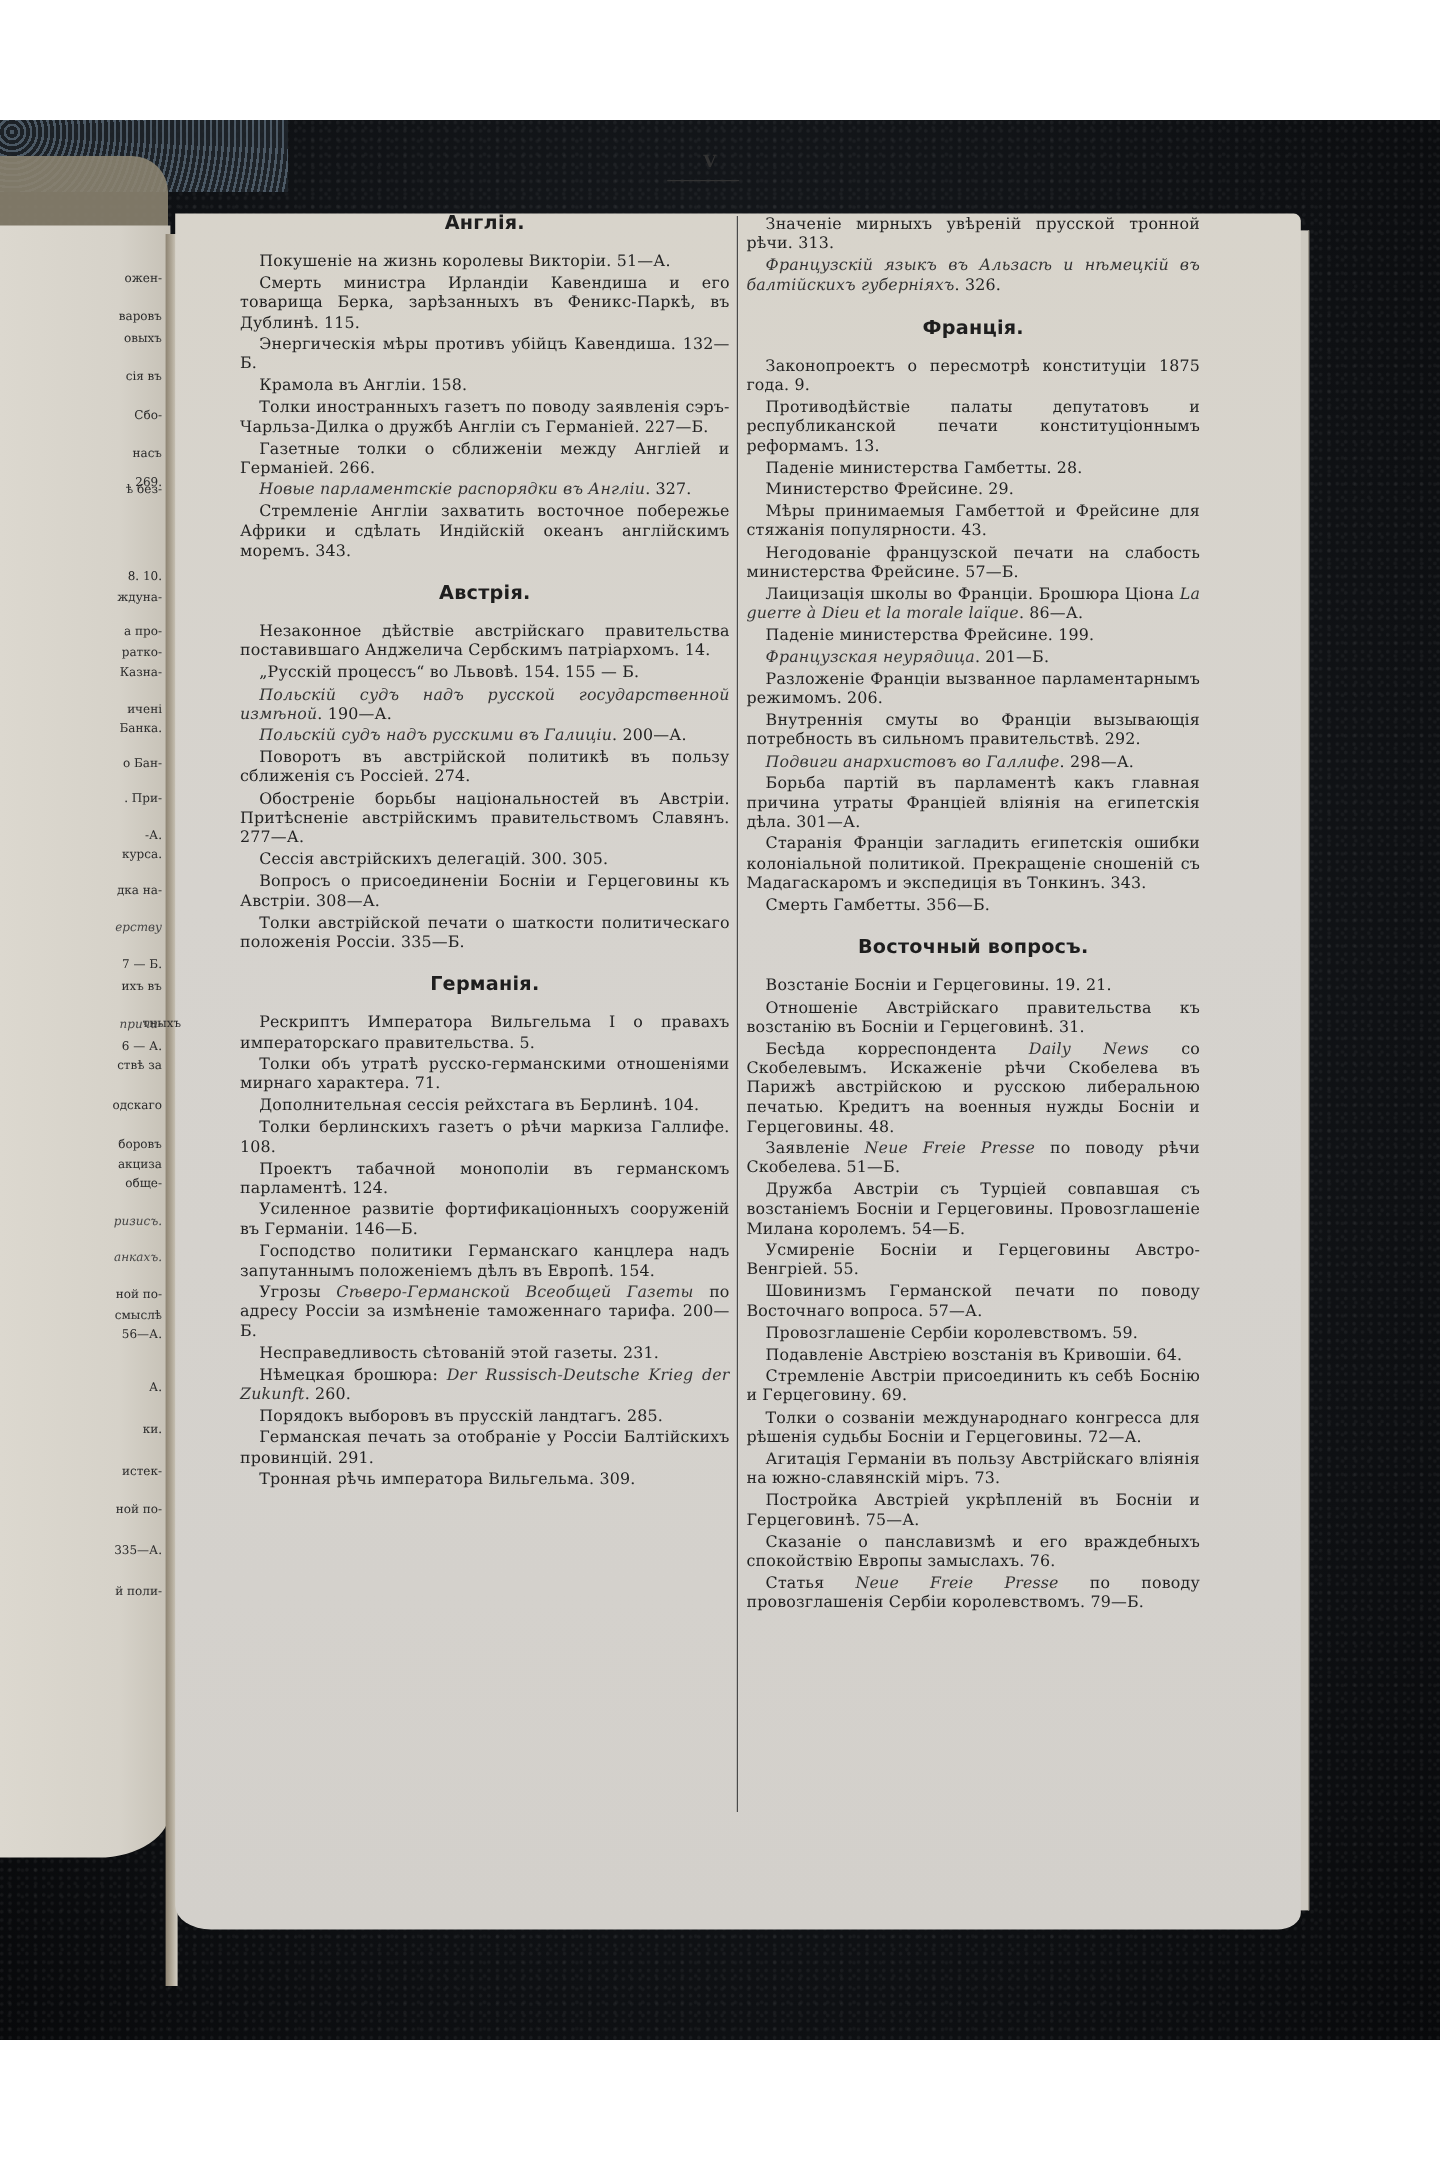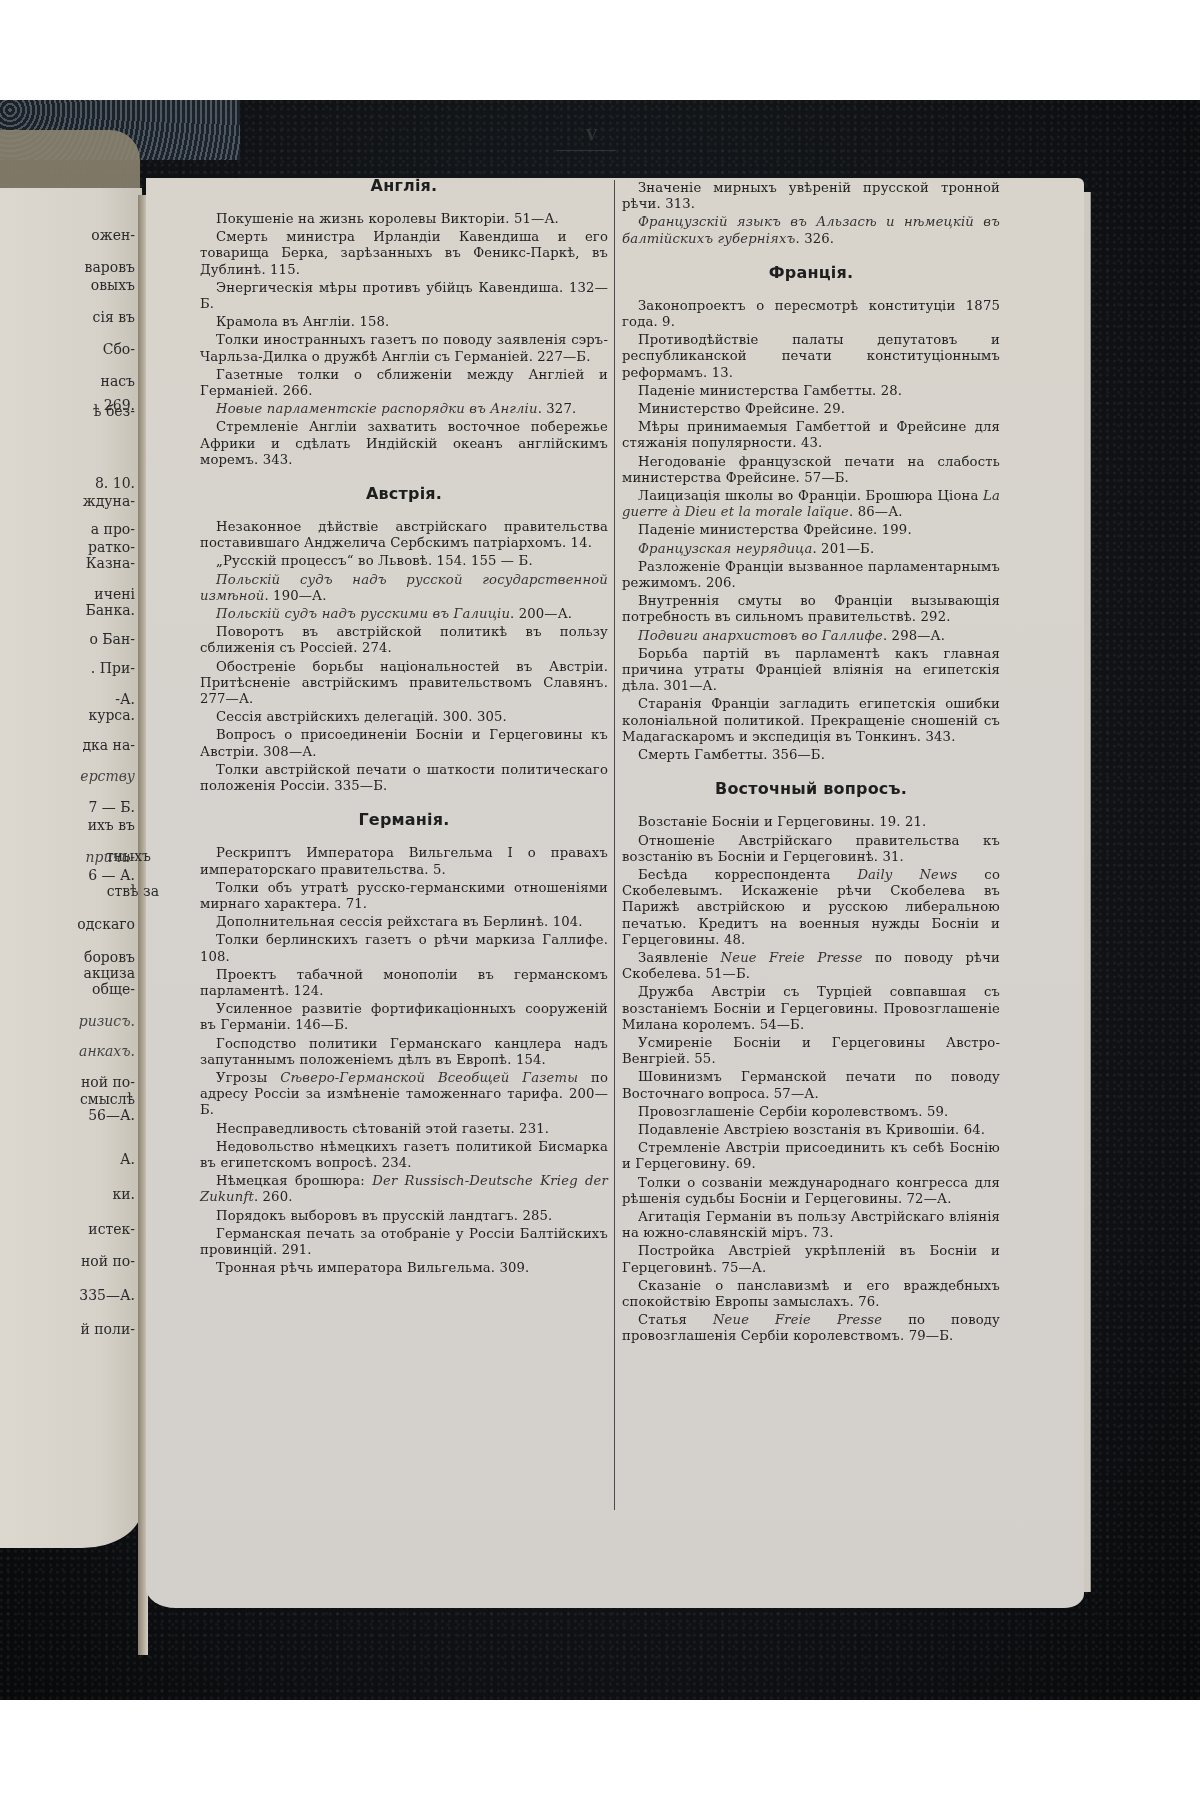--- a/index.html
+++ b/index.html
@@ -43,21 +43,21 @@
       border-top-right-radius: 6px;
       border-bottom-left-radius: 30px 20px;
       border-bottom-right-radius: 20px 14px;
     }
     .right-page-edge {
       position: absolute; left: 1080px; top: 92px; width: 10px; height: 1400px;
       background: #cdc9c0; border-right: 1px solid #9c978c;
     }
     .left-frag {
       position: absolute; left: 0; width: 135px; text-align: right;
-      font-size: 14px; color: #2a2a2a; line-height: 1;
+      font-size: 10px; color: #2a2a2a; line-height: 1;
     }
     .left-frag .it { font-style: italic; color: #444; }
     .page-num {
       position: absolute; left: 586px; top: 127px; font-size: 14px; font-weight: bold; color: #333;
     }
     .header-rule {
       position: absolute; left: 556px; top: 150px; width: 60px; height: 1px; background: #333;
     }
     .col-rule {
       position: absolute; left: 614px; top: 180px; width: 1px; height: 1330px; background: #4a4a4a;
@@ -106,21 +106,21 @@
     <div class="left-frag" style="top: 632px;"><span>о Бан-</span></div>
     <div class="left-frag" style="top: 661px;"><span>. При-</span></div>
     <div class="left-frag" style="top: 692px;"><span>-А.</span></div>
     <div class="left-frag" style="top: 708px;"><span>курса.</span></div>
     <div class="left-frag" style="top: 738px;"><span>дка на-</span></div>
     <div class="left-frag" style="top: 769px;"><span class="it">ерству</span></div>
     <div class="left-frag" style="top: 800px;"><span>7 — Б.</span></div>
     <div class="left-frag" style="top: 818px;"><span>ихъ въ</span></div>
     <div class="left-frag" style="top: 850px;"><span class="it">причи-</span></div>
     <div class="left-frag" style="top: 868px;"><span>6 — А.</span></div>
-    <div class="left-frag" style="top: 884px; padding-left: 24px;"><span>ствѣ за</span></div>
+    <div class="left-frag" style="top: 884px;"><span>ствѣ за</span></div>
     <div class="left-frag" style="top: 849px; padding-left: 16px;"><span>тныхъ</span></div>
     <div class="left-frag" style="top: 917px;"><span>одскаго</span></div>
     <div class="left-frag" style="top: 950px;"><span>боровъ</span></div>
     <div class="left-frag" style="top: 966px;"><span>акциза</span></div>
     <div class="left-frag" style="top: 982px;"><span>обще-</span></div>
     <div class="left-frag" style="top: 1014px;"><span class="it">ризисъ.</span></div>
     <div class="left-frag" style="top: 1044px;"><span class="it">анкахъ.</span></div>
     <div class="left-frag" style="top: 1075px;"><span>ной по-</span></div>
     <div class="left-frag" style="top: 1092px;"><span>смыслѣ</span></div>
     <div class="left-frag" style="top: 1108px;"><span>56—А.</span></div>
@@ -159,21 +159,20 @@
     <div class="heading">Германія.</div>
     <p class="entry"><span>Рескриптъ Императора Вильгельма I о правахъ императорскаго правительства. 5.</span></p>
     <p class="entry"><span>Толки объ утратѣ русско-германскими отношеніями мирнаго характера. 71.</span></p>
     <p class="entry"><span>Дополнительная сессія рейхстага въ Берлинѣ. 104.</span></p>
     <p class="entry"><span>Толки берлинскихъ газетъ о рѣчи маркиза Галлифе. 108.</span></p>
     <p class="entry"><span>Проектъ табачной монополіи въ германскомъ парламентѣ. 124.</span></p>
     <p class="entry"><span>Усиленное развитіе фортификаціонныхъ сооруженій въ Германіи. 146—Б.</span></p>
     <p class="entry"><span>Господство политики Германскаго канцлера надъ запутаннымъ положеніемъ дѣлъ въ Европѣ. 154.</span></p>
     <p class="entry"><span>Угрозы </span><span class="it">Сѣверо-Германской Всеобщей Газеты</span><span> по адресу Россіи за измѣненіе таможеннаго тарифа. 200—Б.</span></p>
     <p class="entry"><span>Несправедливость сѣтованій этой газеты. 231.</span></p>
-    <p class="entry"><span>Недовольство нѣмецкихъ газетъ политикой Бисмарка въ египетскомъ вопросѣ. 234.</span></p>
     <p class="entry"><span>Нѣмецкая брошюра: </span><span class="it">Der Russisch-Deutsche Krieg der Zukunft</span><span>. 260.</span></p>
     <p class="entry"><span>Порядокъ выборовъ въ прусскій ландтагъ. 285.</span></p>
     <p class="entry"><span>Германская печать за отобраніе у Россіи Балтійскихъ провинцій. 291.</span></p>
     <p class="entry"><span>Тронная рѣчь императора Вильгельма. 309.</span></p>
   </div>
 <div class="col col-right" id="col-right">
     <p class="entry"><span>Значеніе мирныхъ увѣреній прусской тронной рѣчи. 313.</span></p>
     <p class="entry"><span class="it">Французскій языкъ въ Альзасѣ и нѣмецкій въ балтійскихъ губерніяхъ</span><span>. 326.</span></p>
     <div class="heading">Франція.</div>
     <p class="entry"><span>Законопроектъ о пересмотрѣ конституціи 1875 года. 9.</span></p>

